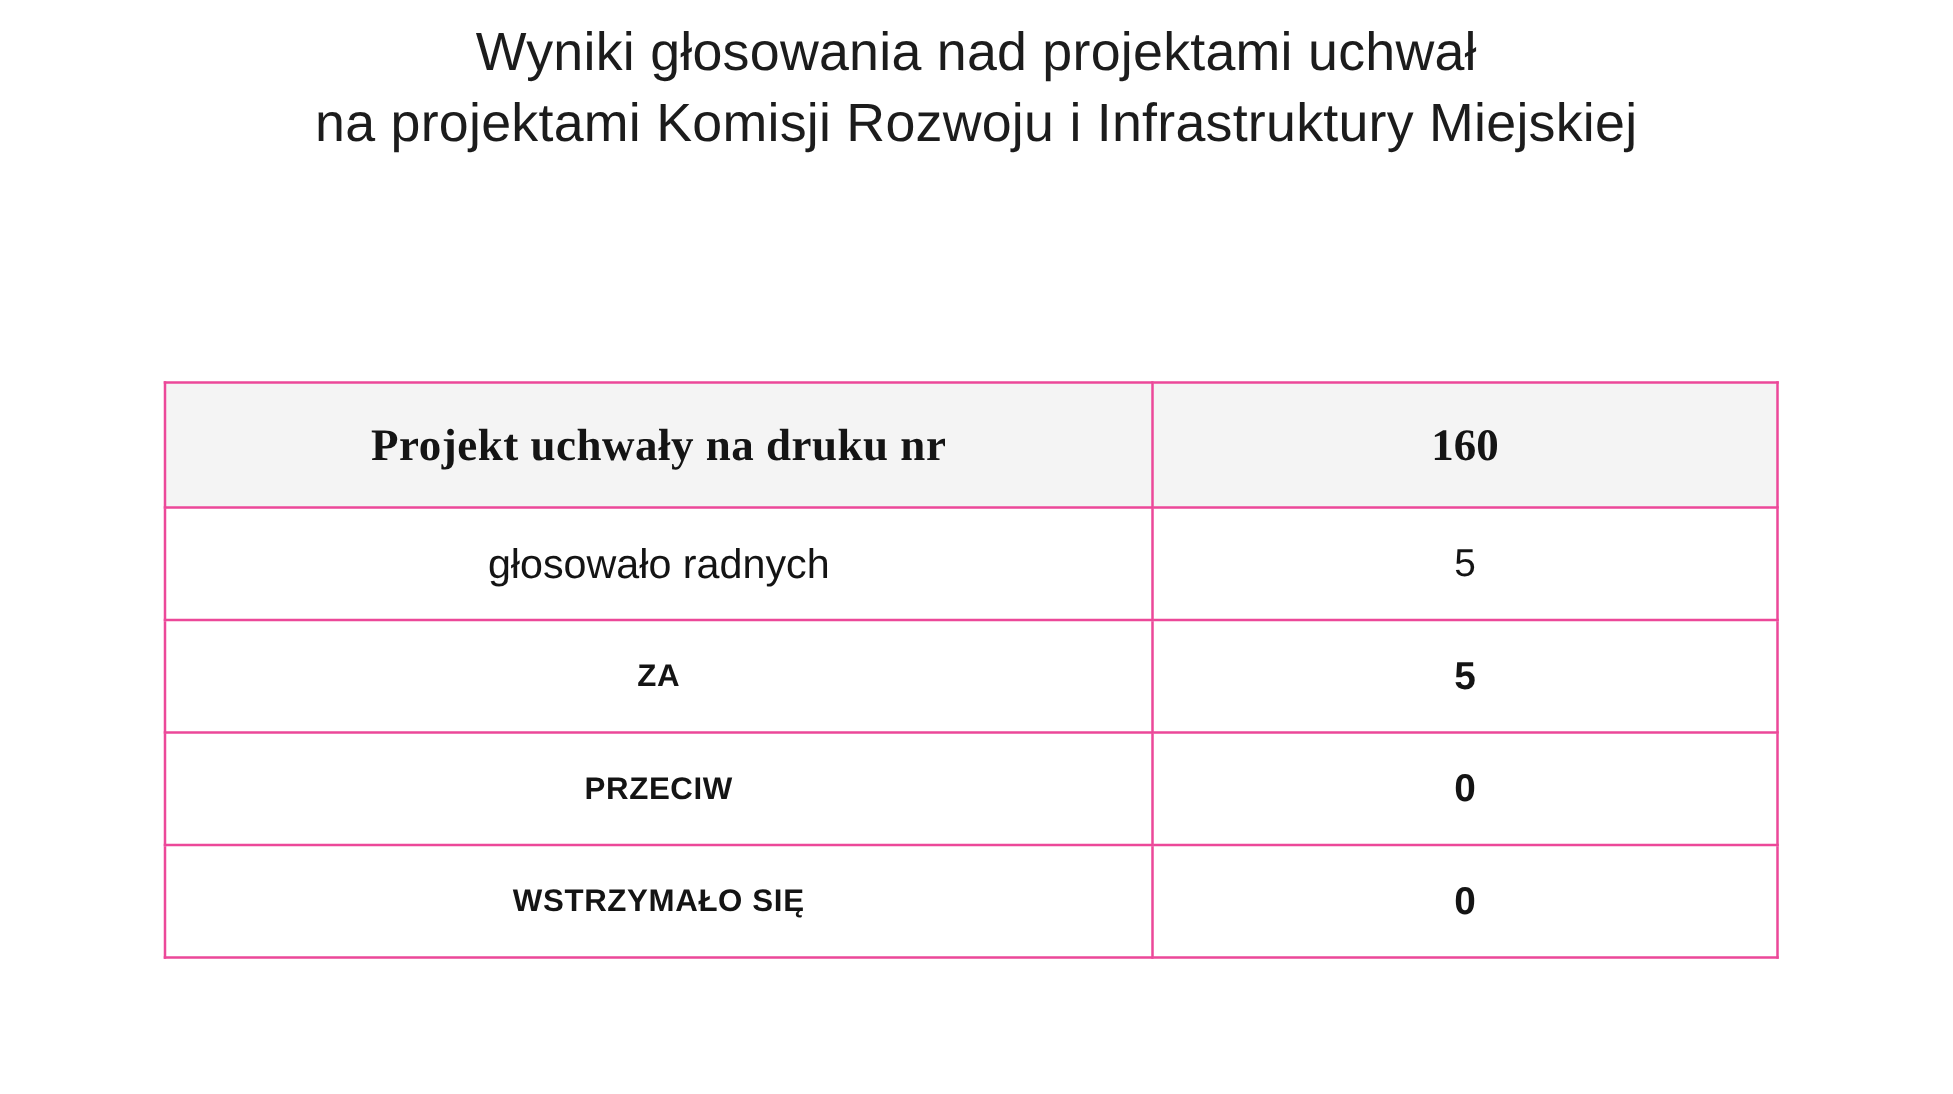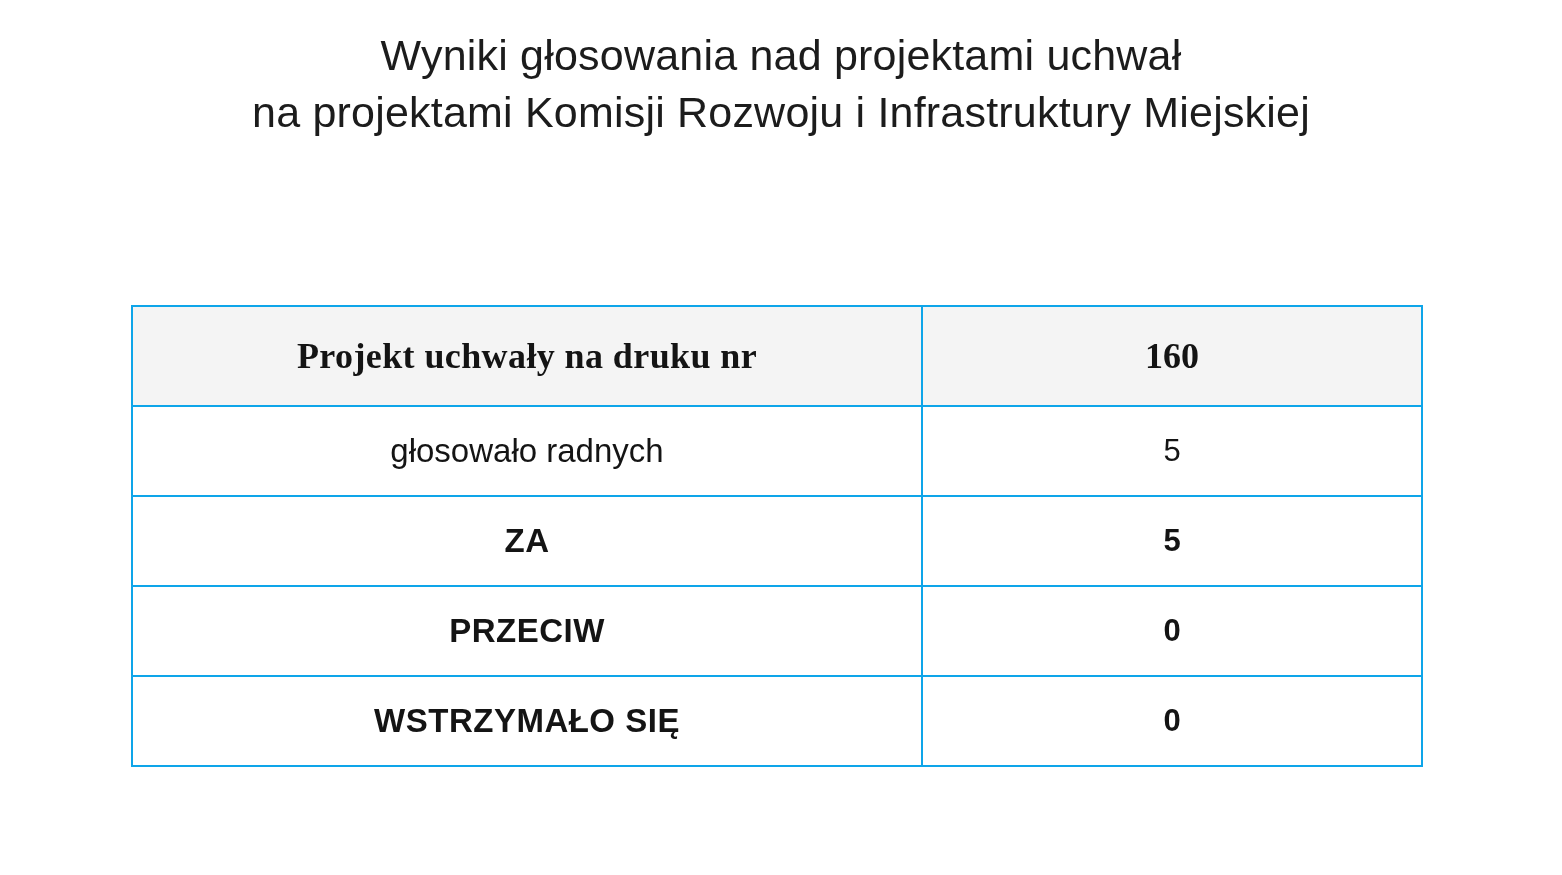--- a/index.html
+++ b/index.html
@@ -17,21 +17,21 @@
 
   .page {
     position: relative;
     width: 1562px;
     height: 875px;
     background: #ffffff;
   }
 
   .doc-title {
     margin: 0;
-    padding-top: 27px;
+    padding-top: 14px;
     text-align: center;
     font-size: 43px;
     font-weight: 400;
     line-height: 1.33;
     letter-spacing: 0.2px;
     color: #1c1c1c;
   }
   .doc-title .line {
     display: block;
     white-space: nowrap;
@@ -46,21 +46,21 @@
 
   table.vote-table {
     border-collapse: collapse;
     width: 1290px;
     table-layout: fixed;
   }
   table.vote-table col.label-col { width: 790px; }
   table.vote-table col.value-col { width: 500px; }
 
   table.vote-table td {
-    border: 2px solid #0ea5e9;
+    border: 2px solid #ec4899;
     padding: 0 10px;
     text-align: center;
     vertical-align: middle;
     color: #141414;
   }
 
   
   tr.header-row td {
     height: 98px;
     background: #f4f4f4;
@@ -82,21 +82,21 @@
   }
   tr.data-row td.label {
     font-size: 33px;
   }
   tr.data-row td.value {
     font-size: 31px;
   }
 
   tr.data-row.bold td.label {
     font-weight: bold;
-    font-size: 33px;
+    font-size: 25px;
     letter-spacing: 0.5px;
   }
   tr.data-row.bold td.value {
     font-weight: bold;
     font-size: 31px;
   }
 
   tr.data-row.normal td.label {
     font-weight: 400;
   }

